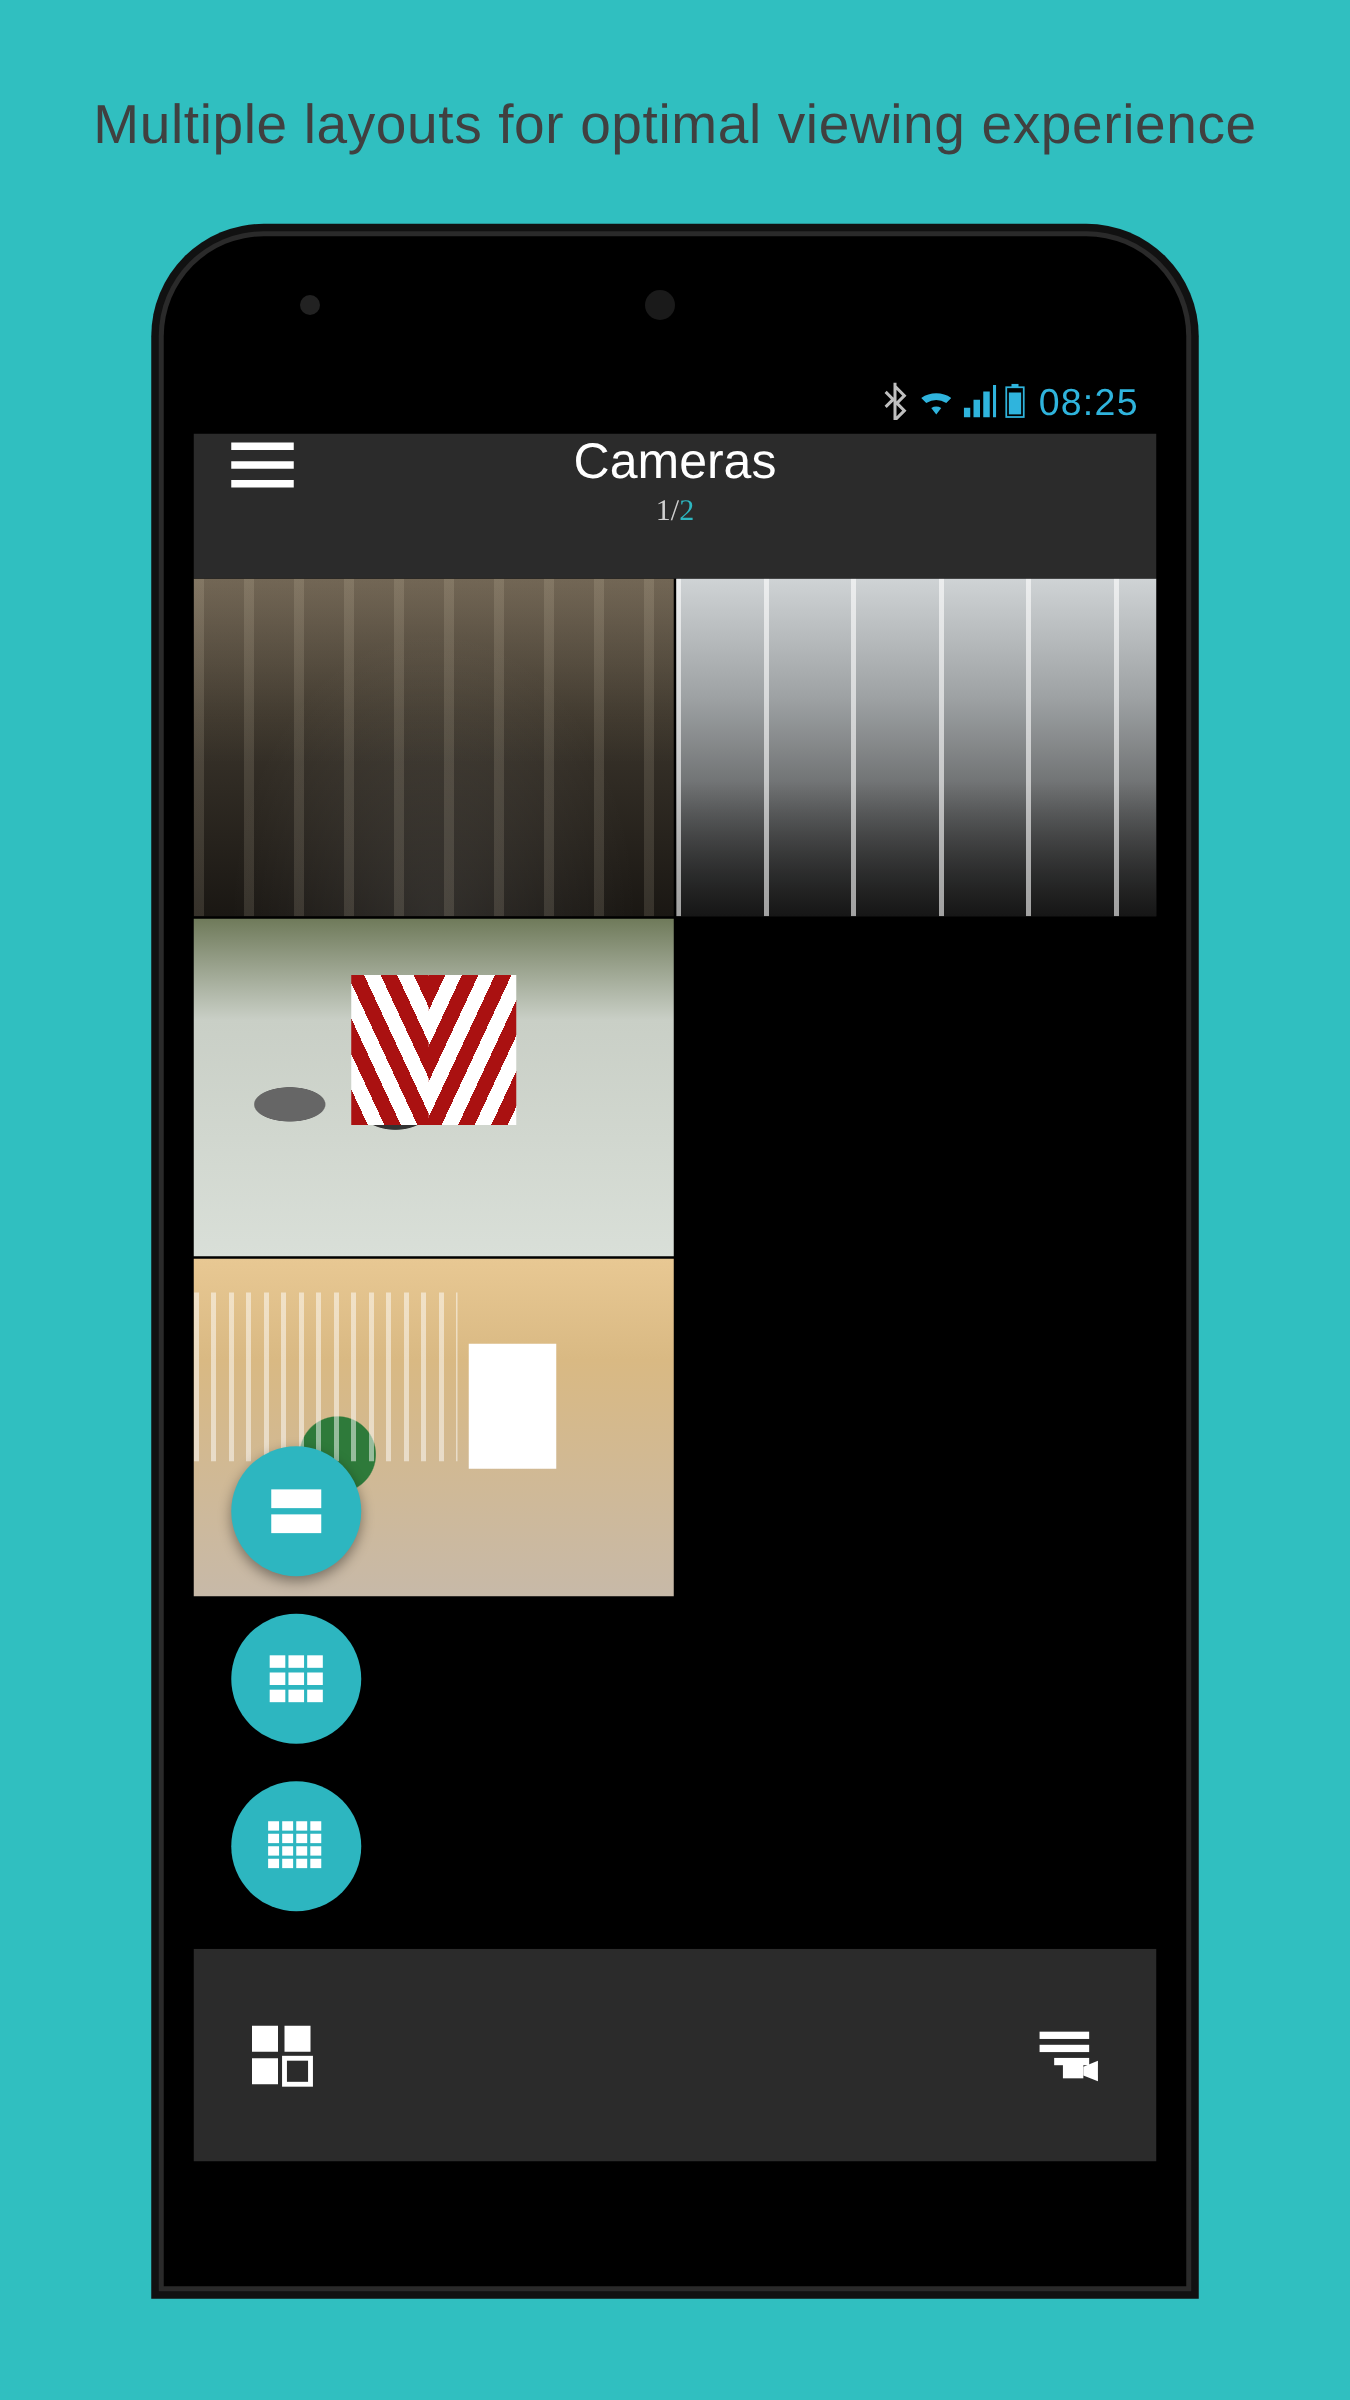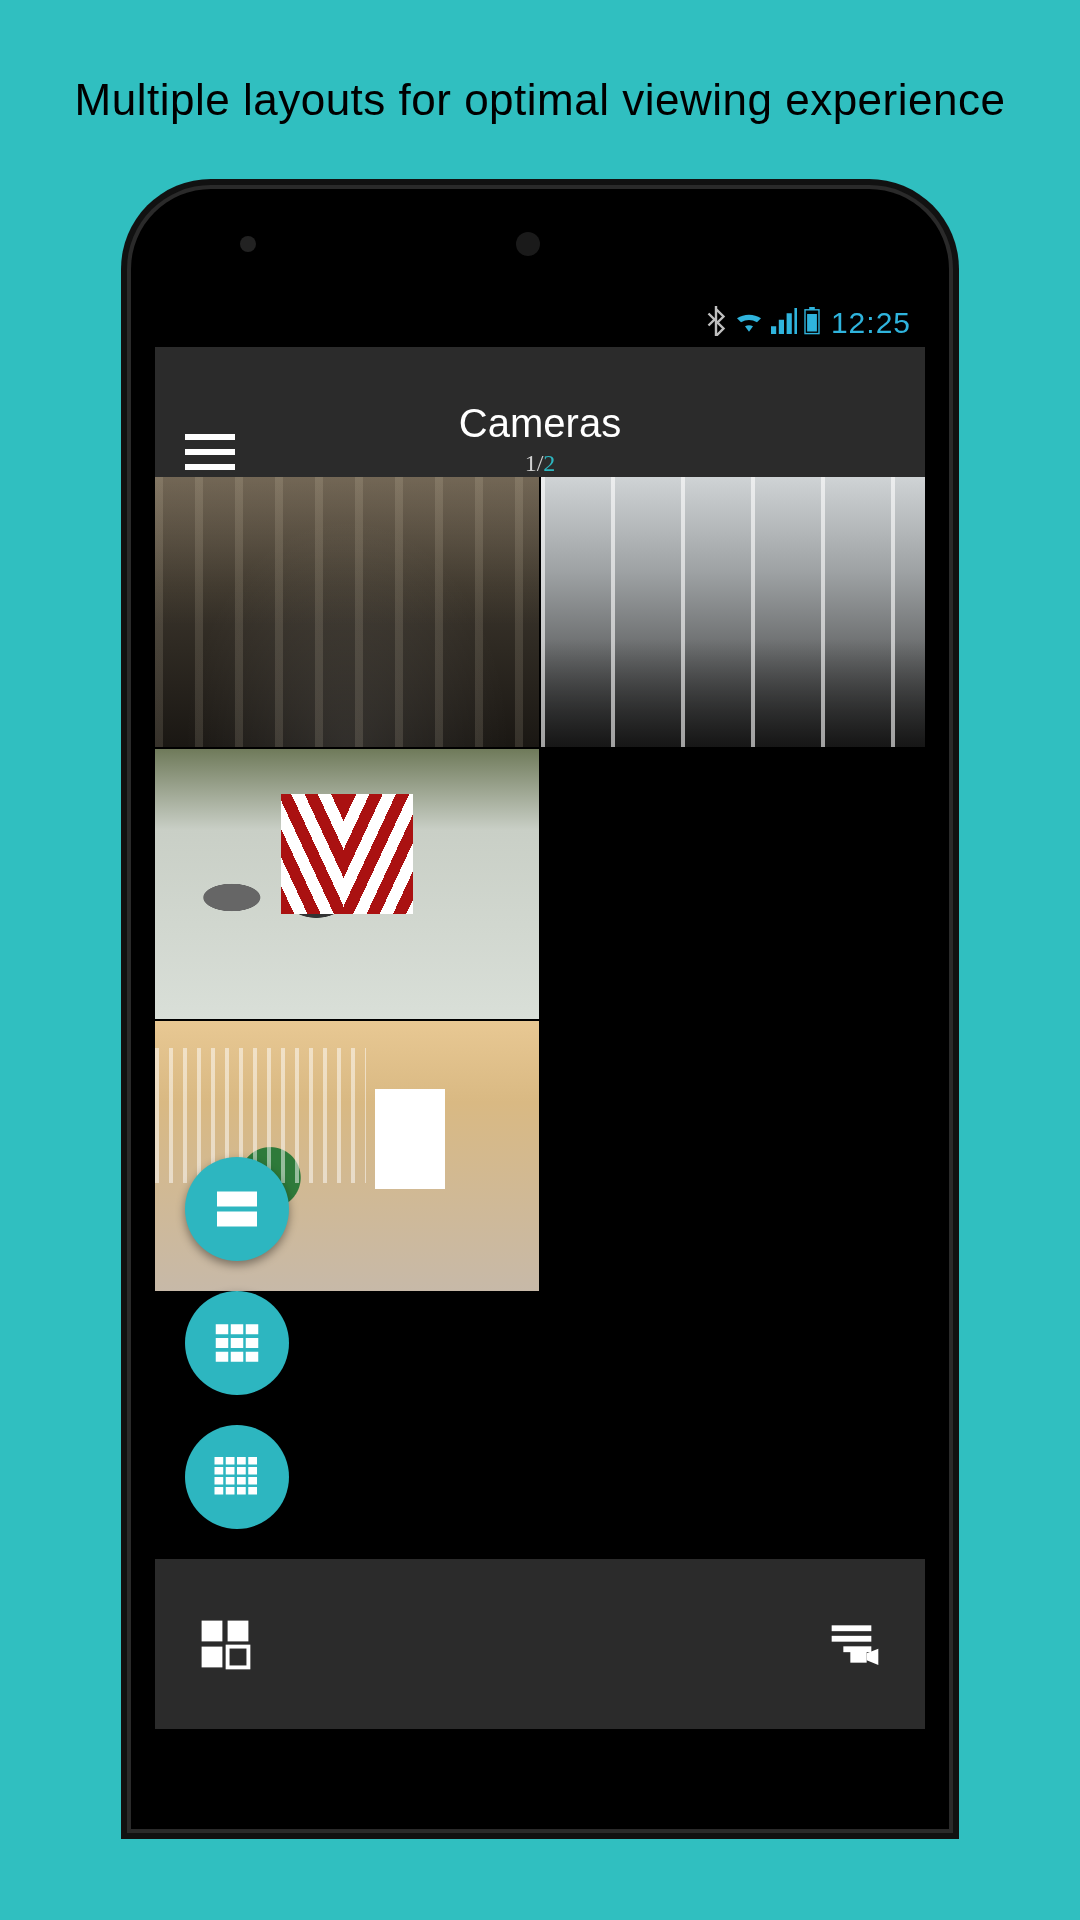--- a/index.html
+++ b/index.html
@@ -1,19 +1,19 @@
 <!DOCTYPE html>
 <html><head>
 <meta charset="utf-8">
 <style>
   * { margin: 0; padding: 0; box-sizing: border-box; }
   html, body { width: 1080px; height: 1920px; overflow: hidden; font-family: -apple-system, Helvetica, Arial, sans-serif; }
   body { background: #30bfc0; display: flex; flex-direction: column; align-items: center; }
 
-  .promo-text { color: #000000; font-size: 44px; font-weight: 500; text-align: center; margin-top: 70px; line-height: 1.35; letter-spacing: 0.5px; }
+  .promo-text { color: #404040; font-size: 44px; font-weight: 500; text-align: center; margin-top: 70px; line-height: 1.35; letter-spacing: 0.5px; }
 
   .device-frame {
     position: relative;
     width: 818px;
     height: 1640px;
     margin-top: 60px;
     background: #000;
     border-radius: 80px 80px 0 0;
     box-shadow: 0 0 0 4px #2a2a2a, 0 0 0 10px #111;
     overflow: hidden;
@@ -37,23 +37,23 @@
     background: #000;
     display: flex; align-items: center; justify-content: flex-end;
     padding: 0 14px; gap: 10px;
     color: #1ea9d0;
   }
   .status-time { font-size: 30px; font-weight: 400; color:#2fb4dd; letter-spacing:1px;}
   .status-icons { display:flex; align-items:center; gap:6px; }
 
   
   .app-header {
-    height: 130px;
+    height: 116px;
     background: #2b2b2b;
-    display: flex; align-items: flex-end;
+    display: flex; align-items: flex-start;
     padding: 0 30px;
     position: relative;
   }
   .menu-btn { width:50px; height:50px; display:flex; flex-direction:column; justify-content:center; gap:9px; }
   .menu-btn span { height:6px; background:#fff; width:100%; }
   .header-center { position:absolute; left:0; right:0; text-align:center; pointer-events:none;}
   .header-title { color:#fff; font-size:40px; font-weight:400; }
   .header-sub { color:#d0d0d0; font-size:24px; margin-top:4px;font-family:Liberation Serif, serif; }
   .header-sub .accent { color:#2db6c0; }
 
@@ -133,21 +133,21 @@
             </svg>
         </span>
         <span>
           <svg width="18" height="28" viewBox="0 0 12 20">
               <rect x="1" y="2" width="10" height="17" fill="none" stroke="#2fb4dd"></rect>
               <rect x="4" y="0" width="4" height="2" fill="#2fb4dd"></rect>
               <rect x="2.5" y="5" width="7" height="12.5" fill="#2fb4dd"></rect>
             </svg>
         </span>
       </div>
-      <div class="status-time">12:25</div>
+      <div class="status-time">08:25</div>
     </div>
 
     <div class="app-header">
       <div class="menu-btn">
         <span></span>
         <span></span>
         <span></span>
       </div>
       <div class="header-center">
         <div class="header-title">Cameras</div>

